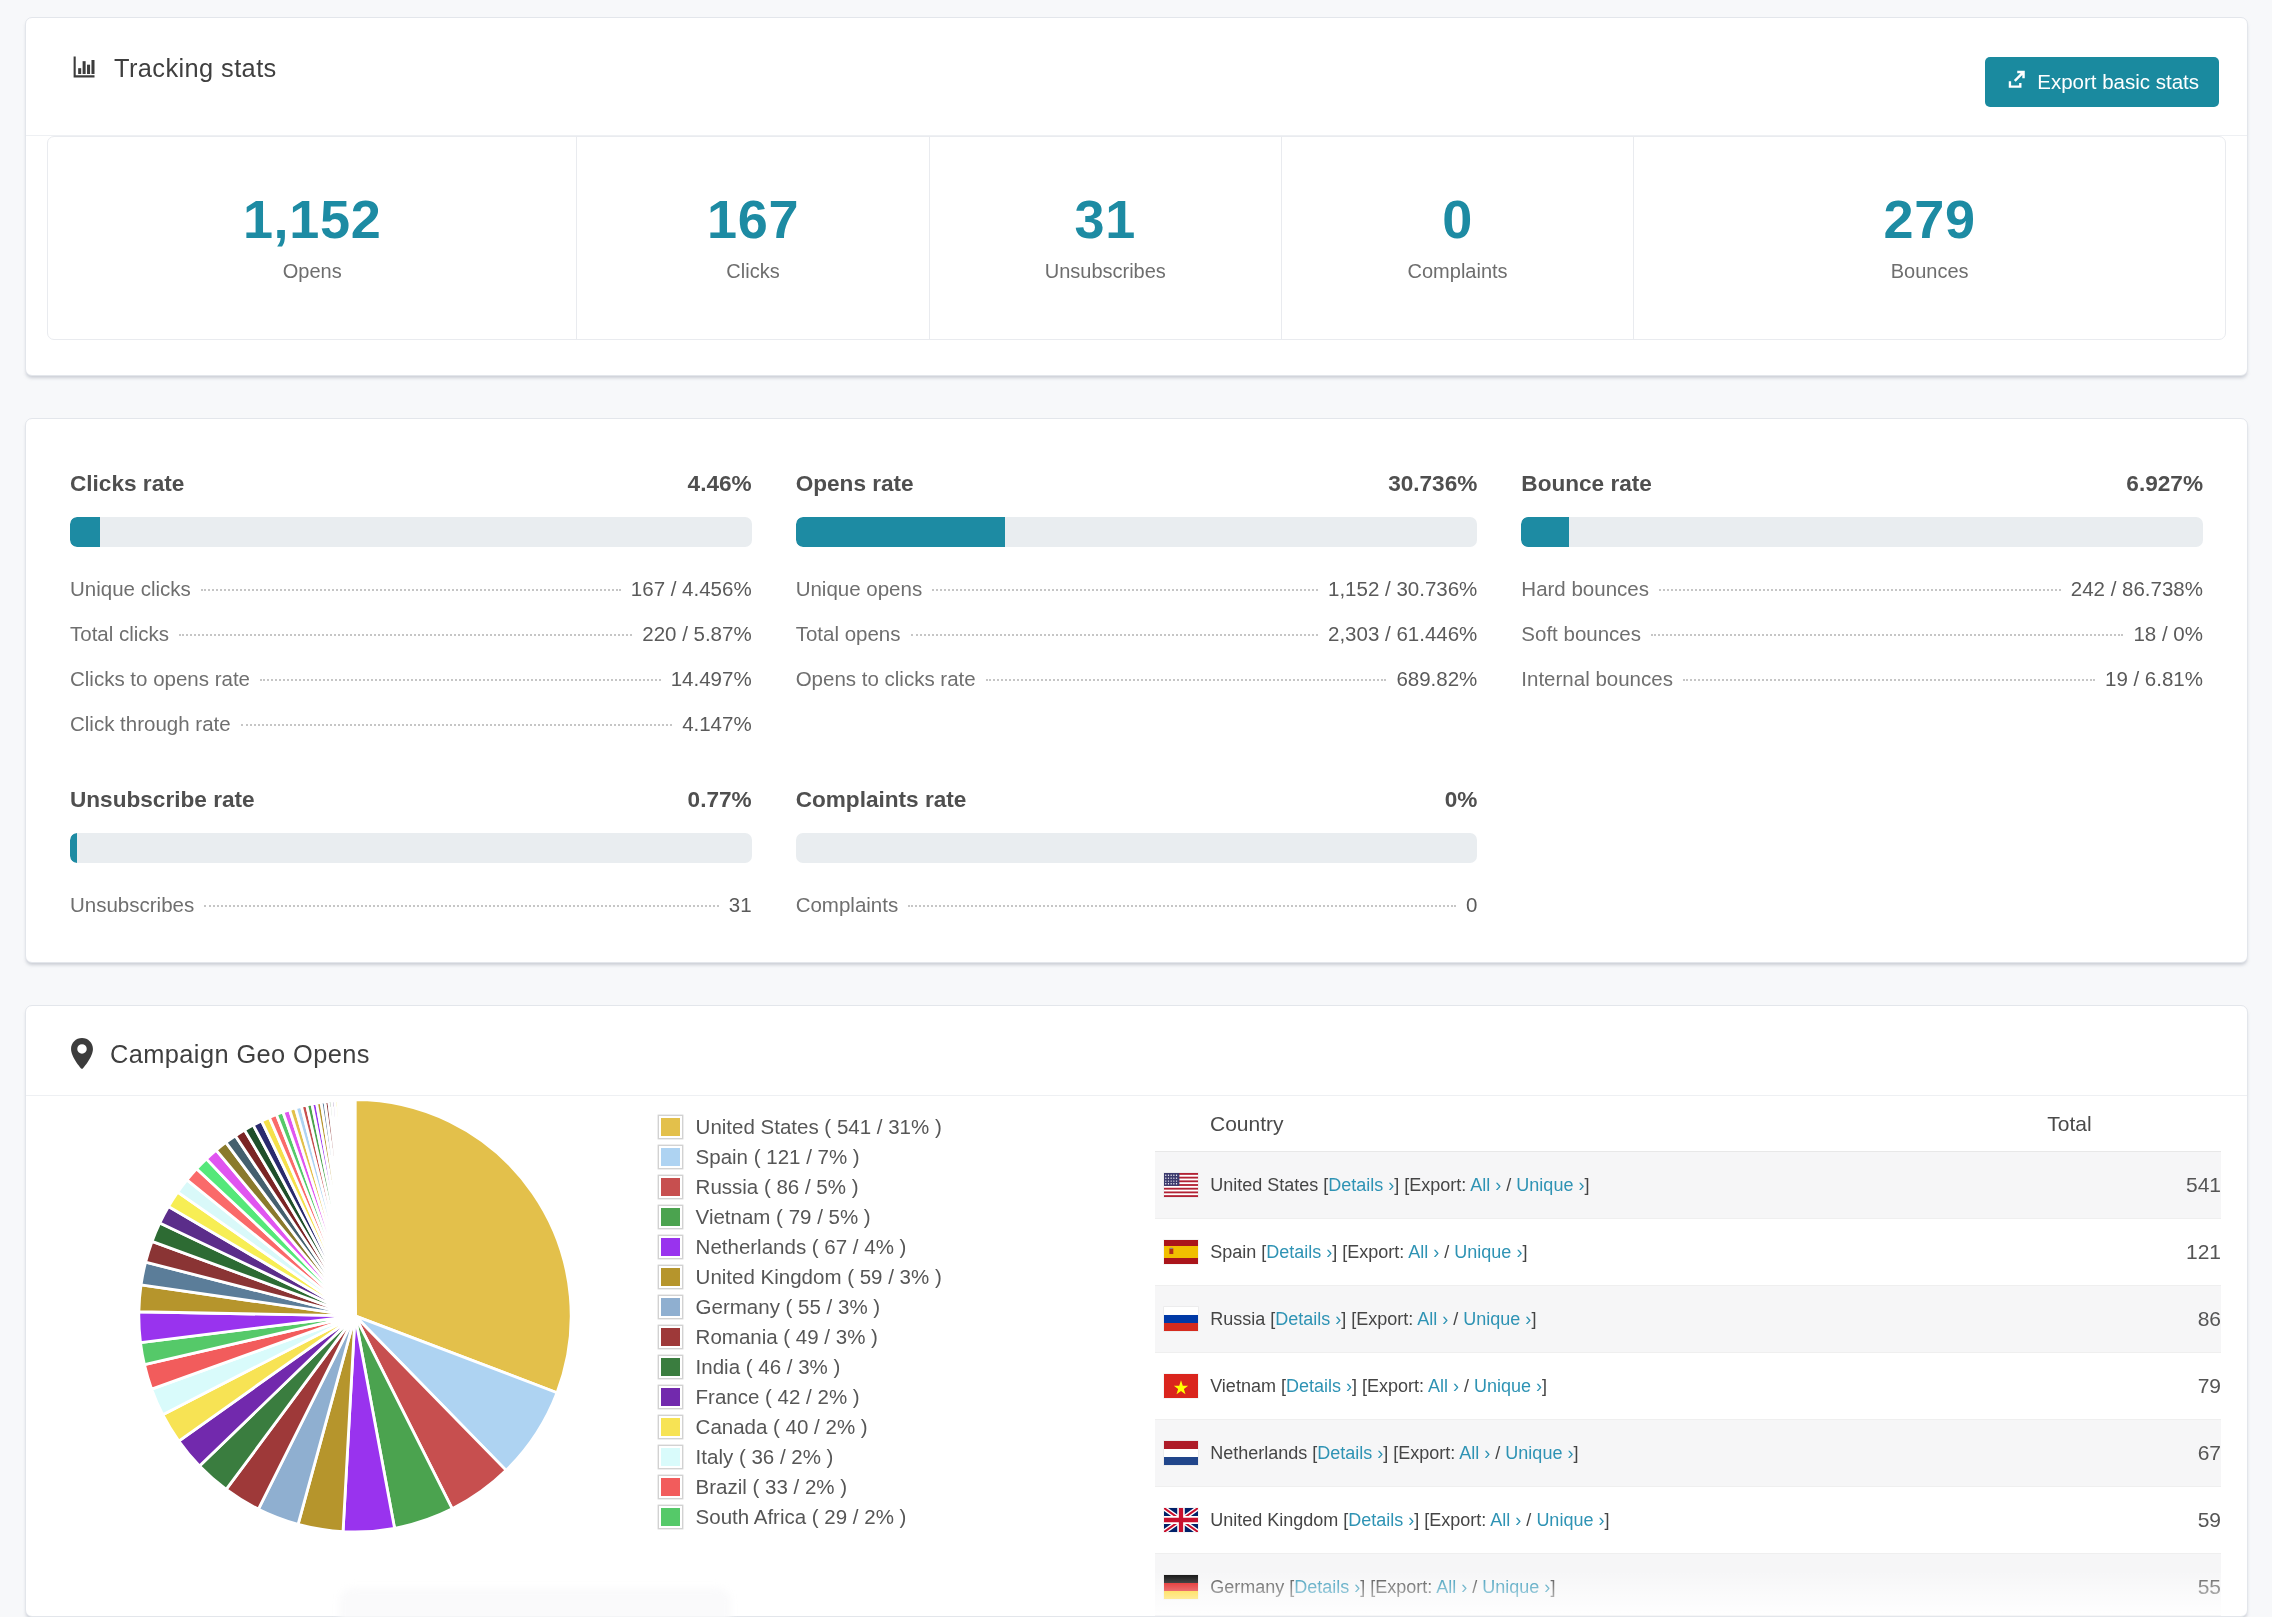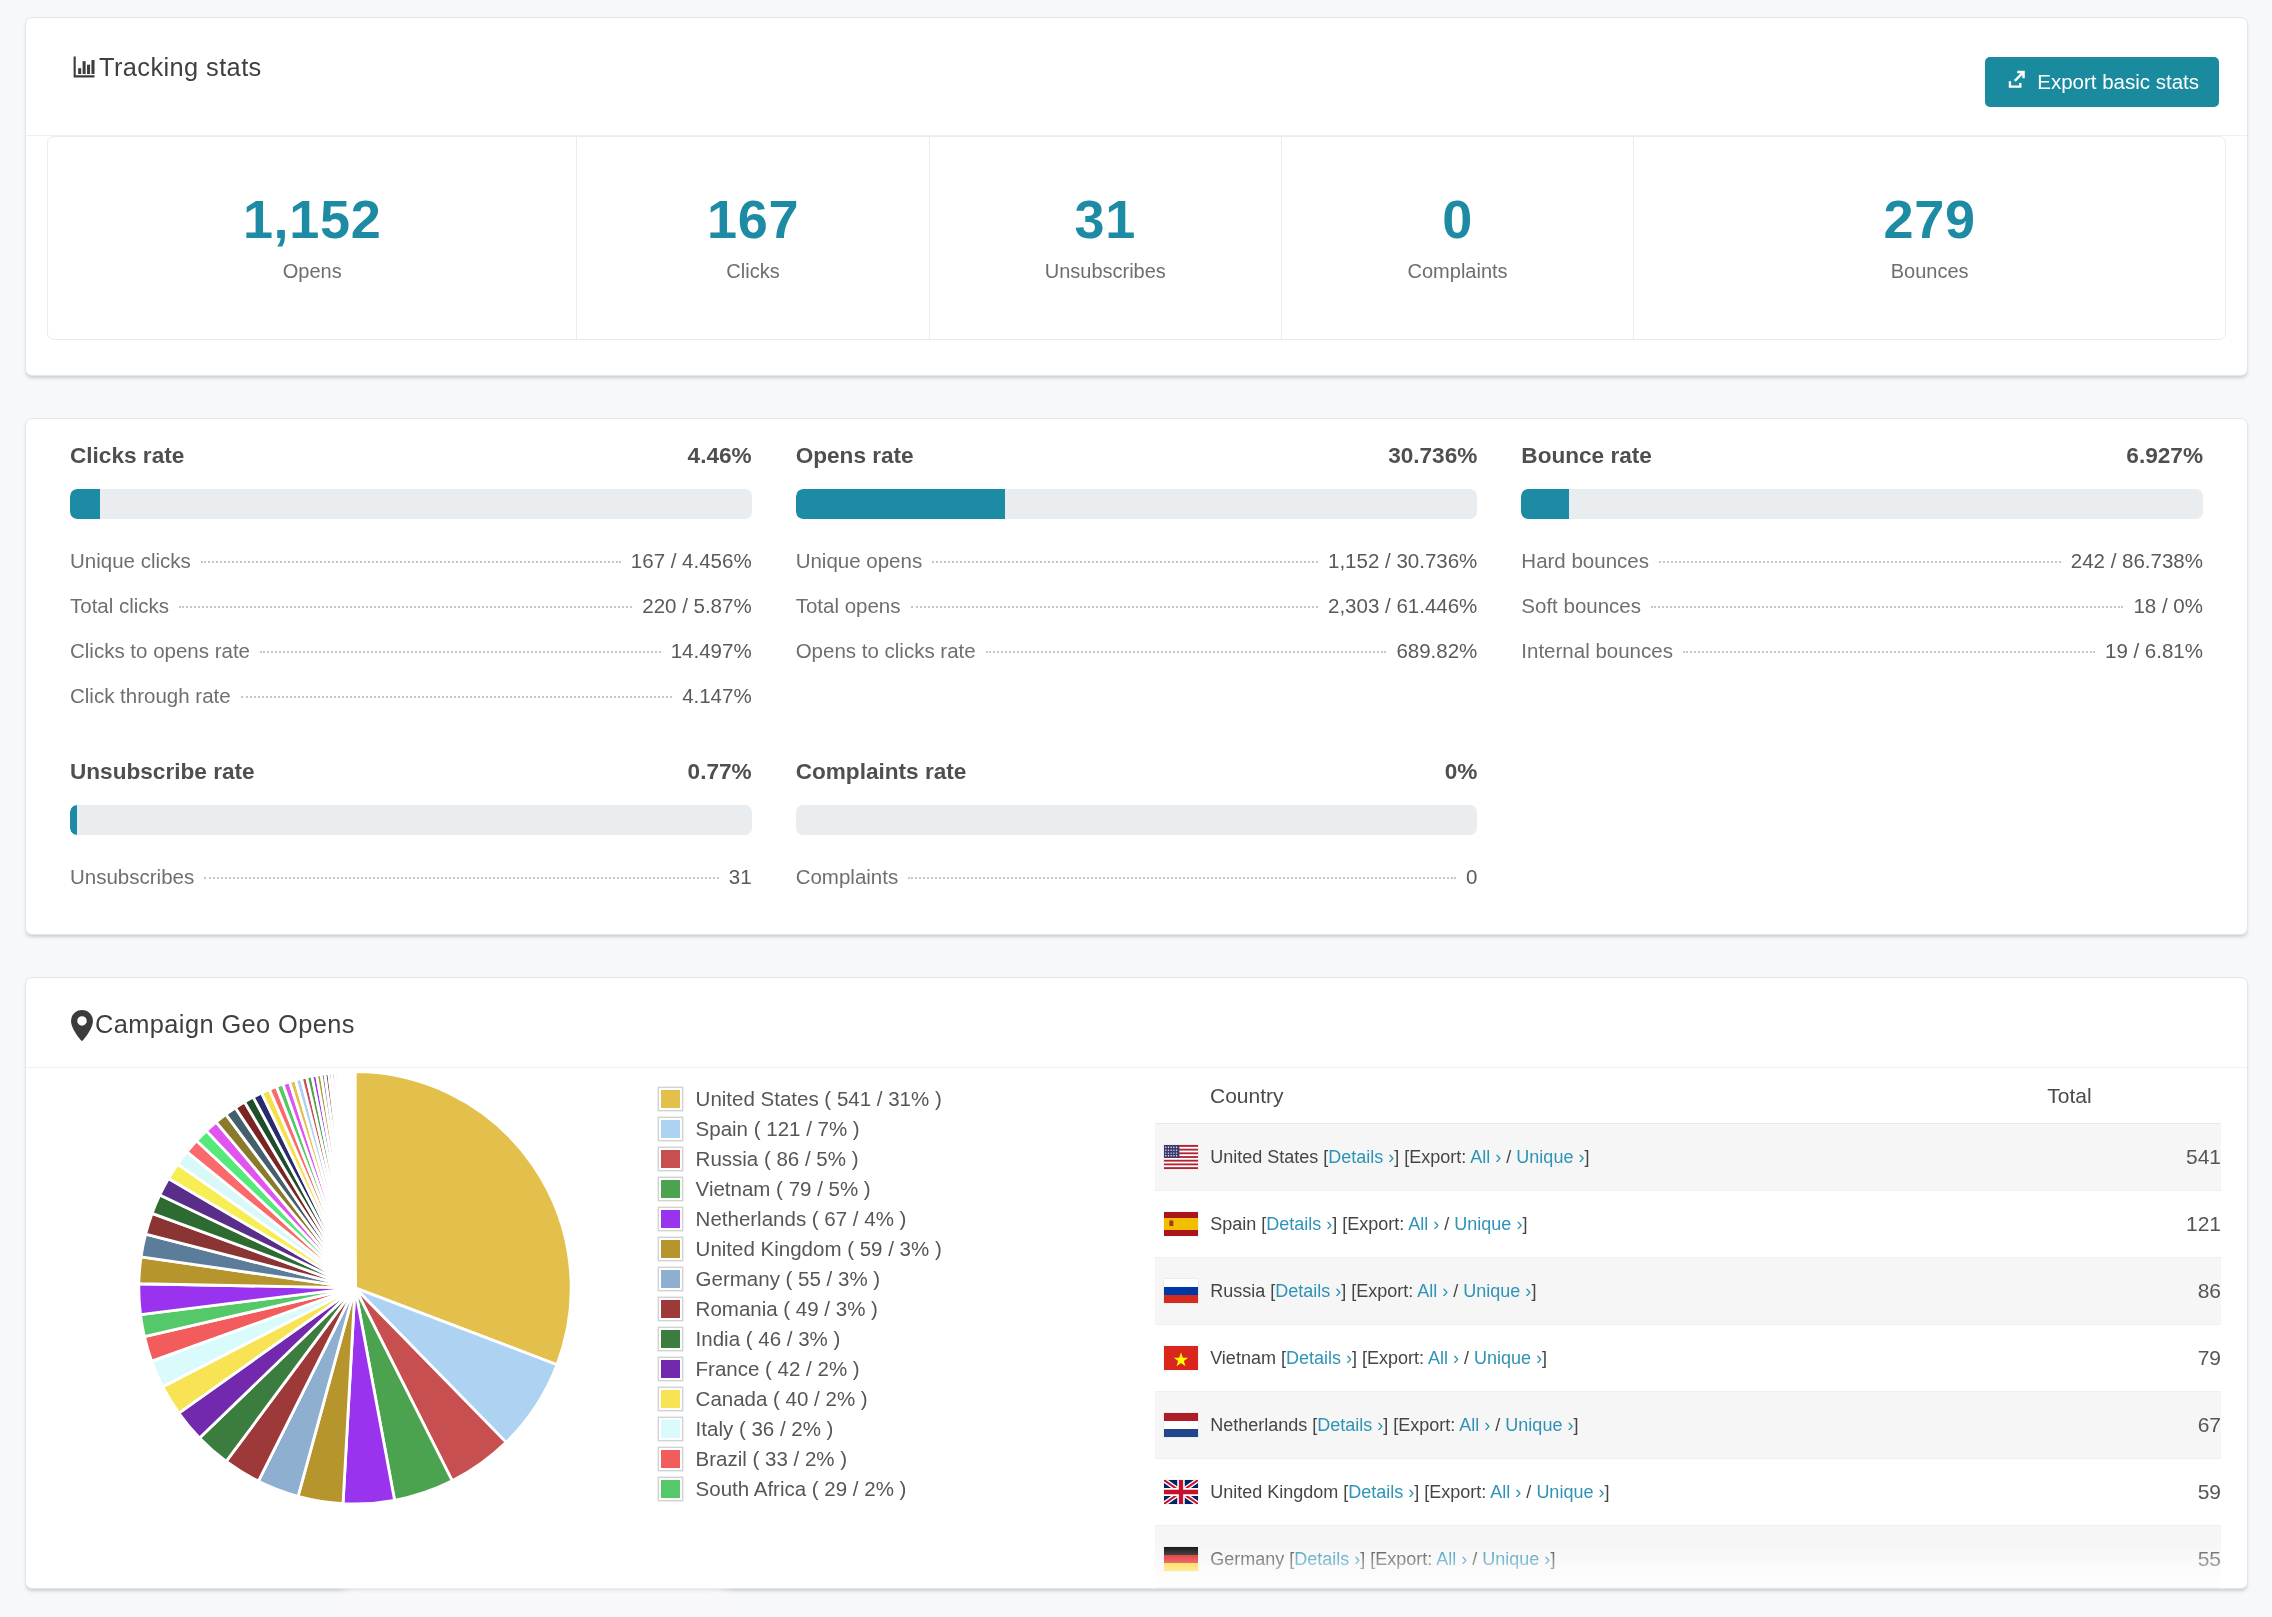--- a/index.html
+++ b/index.html
@@ -16,21 +16,21 @@
     border:0.7px solid #e3e6eb;
     border-radius:7px;
     box-shadow:0 2.8px 3.5px -1.4px rgba(130,136,152,.38);
     margin-bottom:42px;
     position:relative;
   }
   .card-header {
     display:flex; align-items:flex-start; justify-content:space-between;
     padding:35px 28px 28px 44px;
   }
-  .title-wrap { display:flex; gap:1px; }
+  .title-wrap { display:flex; align-items:center; gap:16px; }
   .card-title { font-size:25.4px; color:#3f3f3f; letter-spacing:0.4px; }
   .divider { border-top:1.4px solid #eef0f3; }
 
   
   .export-btn {
     display:flex; align-items:center; gap:10px;
     background:#1a8a9f; color:#fff; border:none; border-radius:5px;
     font-family:"Liberation Sans", sans-serif;
     font-size:20.5px; padding:11.3px 20px; cursor:pointer; margin-top:4.2px;
   }
@@ -40,21 +40,21 @@
     margin:0 21px 35px;
     border:1.4px solid #e9ebef; border-radius:7px;
     display:grid; grid-template-columns:1.5fr 1fr 1fr 1fr 1.68fr;
   }
   .stat-box { text-align:center; padding:51px 7px 56px; }
   .stat-box + .stat-box { border-left:1.4px solid #e9ebef; }
   .stat-value { font-size:54px; font-weight:700; color:#1d8ba3; letter-spacing:0.7px; }
   .stat-label { font-size:20px; color:#6e6e6e; margin-top:10px; }
 
   
-  .card-rates { padding:24px 44px 45px;text-align:right; }
+  .card-rates { padding:52px 44px 45px;text-align:right; }
   .rates-grid { display:grid; grid-template-columns:repeat(3,1fr); column-gap:44px; row-gap:51px; }
   .rate-head { display:flex; justify-content:space-between; align-items:baseline; margin-bottom:20px; }
   .rate-title { font-size:22.6px; font-weight:700; color:#4f4f4f; }
   .rate-value { font-size:22.6px; font-weight:700; color:#4f4f4f; }
   .rate-bar { height:30px; background:#e9edf0; border-radius:7px; overflow:hidden; margin-bottom:30px; }
   .rate-fill { height:100%; background:#1d8ba3; border-radius:7px 0 0 7px; }
   .rate-row { display:flex; align-items:baseline; margin-top:21px; font-size:20.5px; }
   .rate-row-label { color:#6f6f6f; white-space:nowrap; }
   .leader { flex:1; border-bottom:2.1px dotted #c6c6c6; margin:0 10px; position:relative; top:-5px; }
   .rate-row-value { color:#5a5a5a; white-space:nowrap; }

